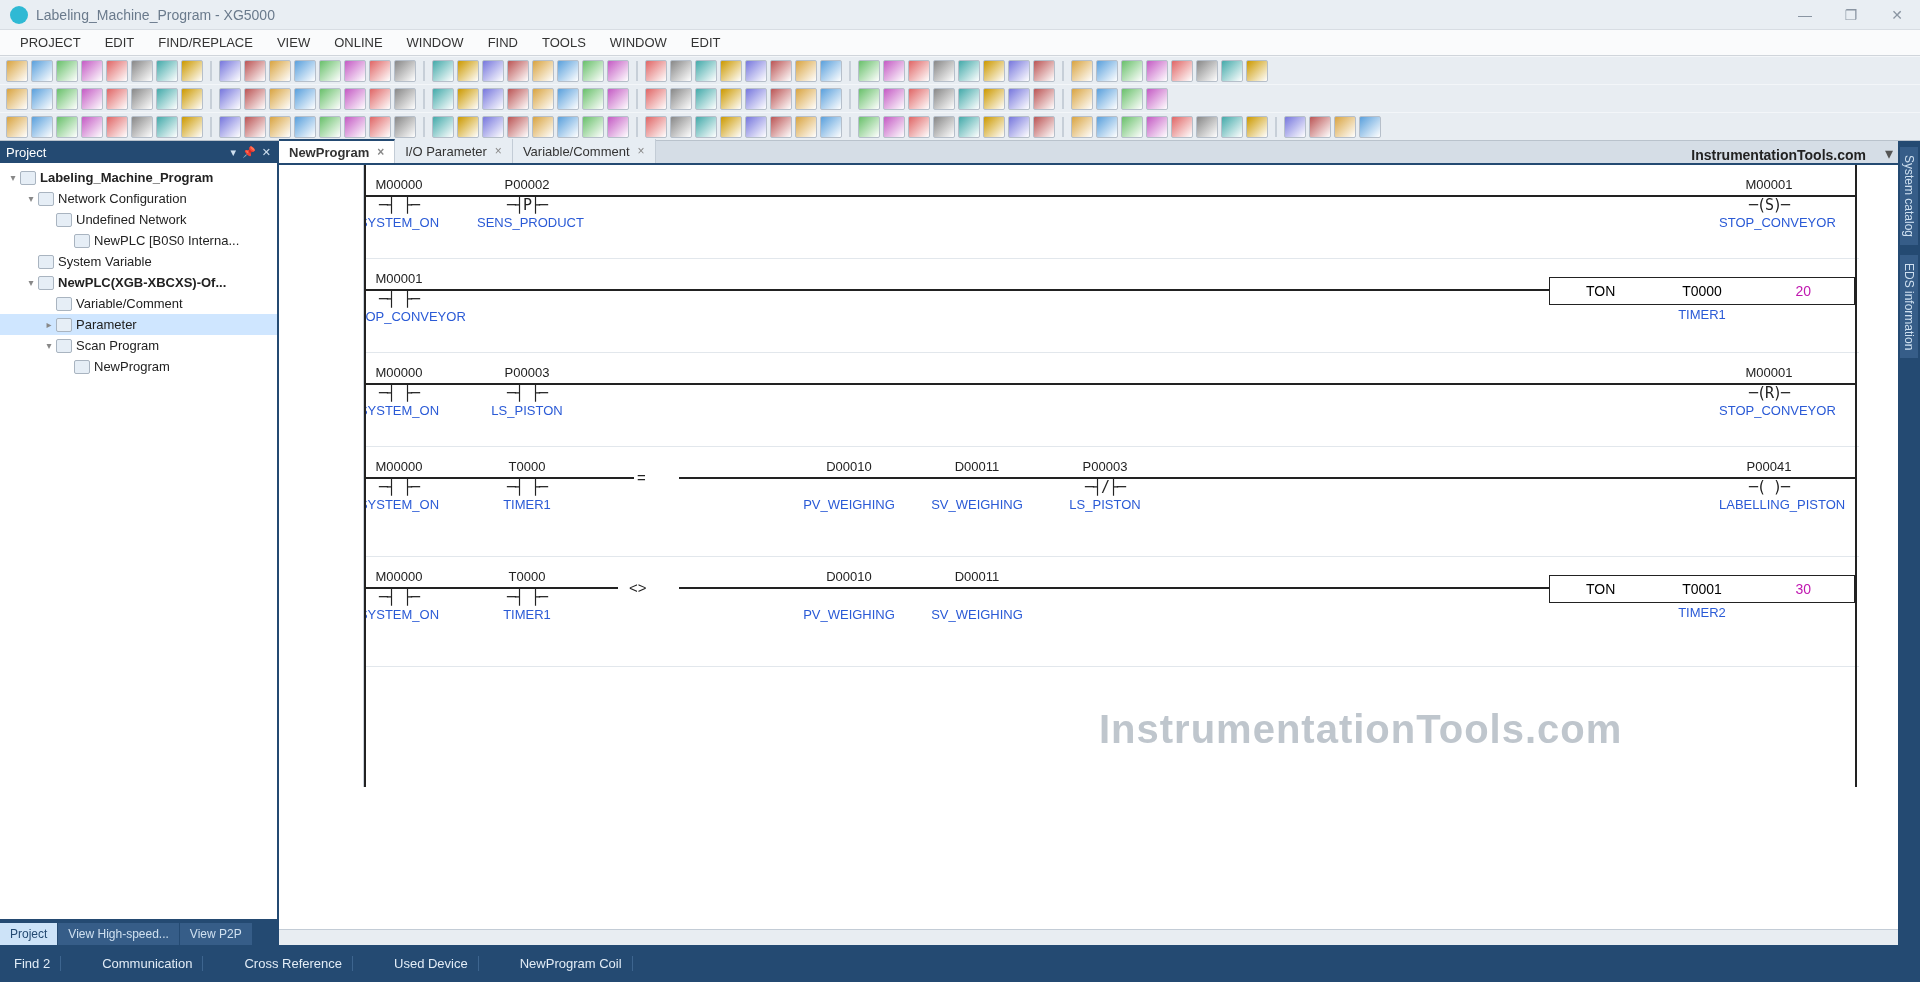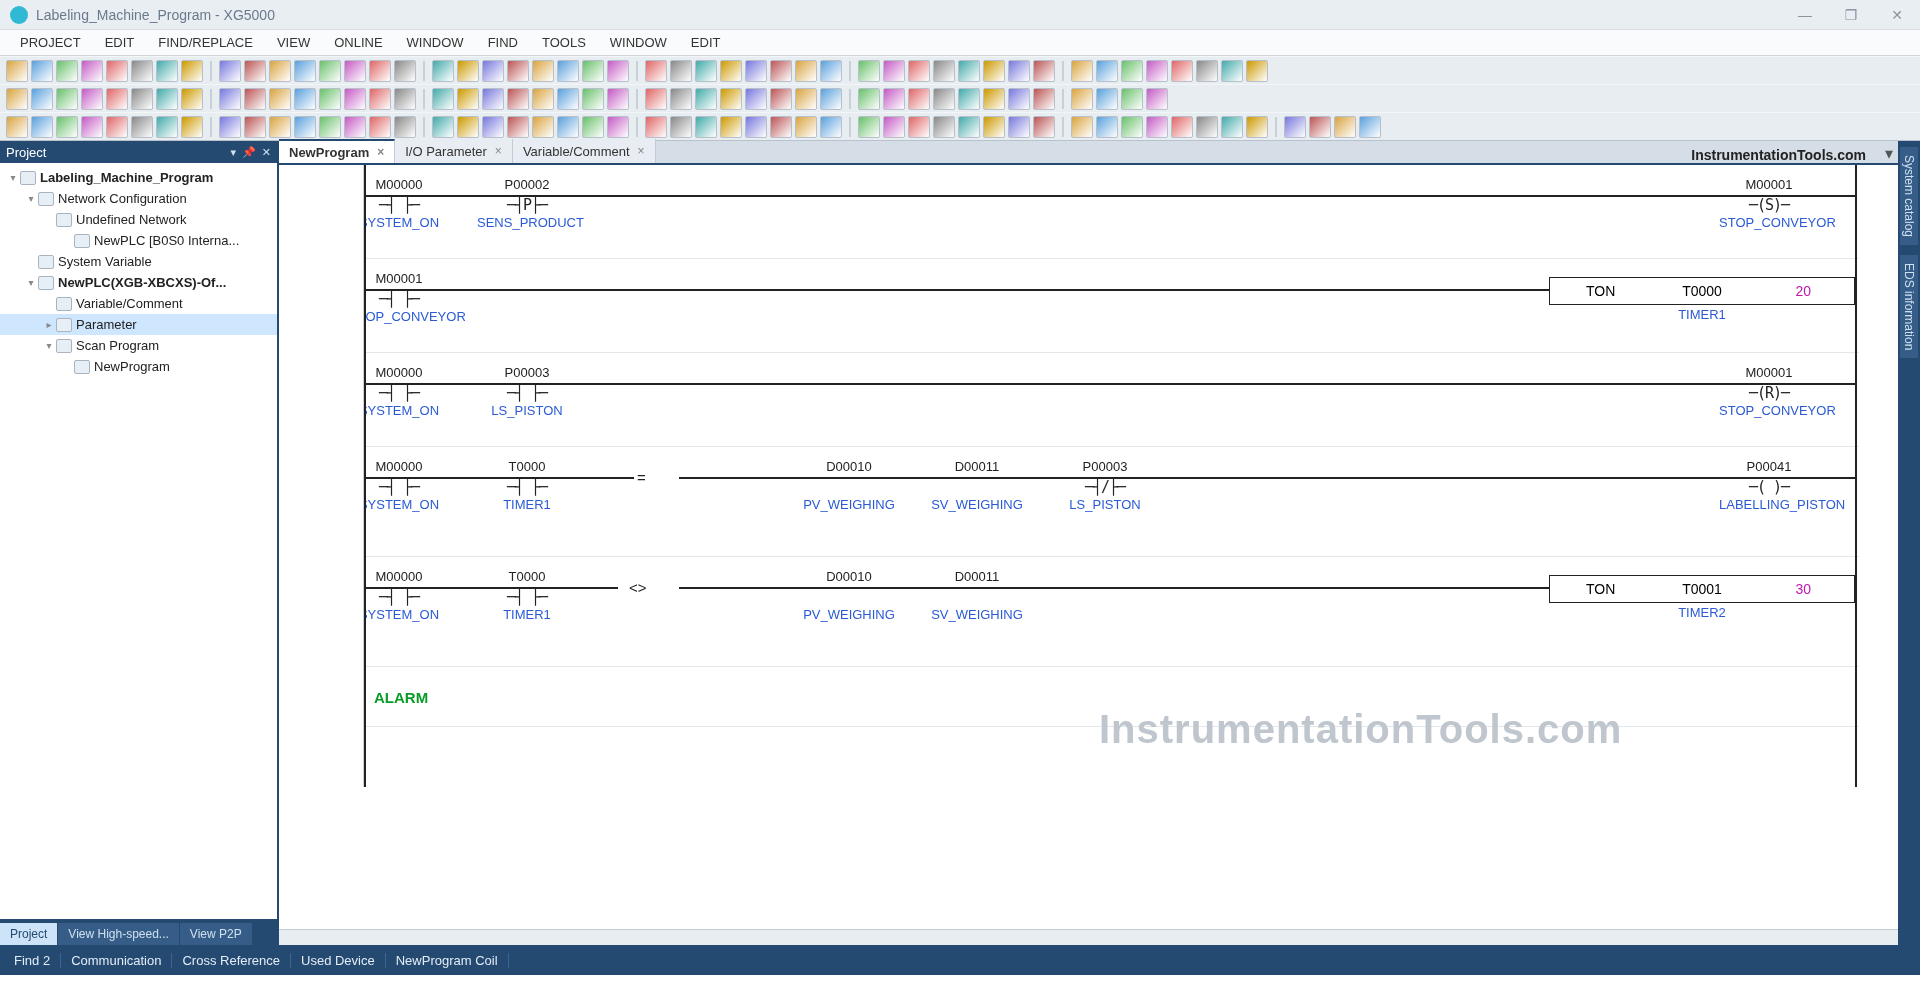--- a/index.html
+++ b/index.html
@@ -79,21 +79,21 @@
 .rung-comment .txt { position:absolute; left:95px; top:50%; transform:translateY(-50%); color:#0a9c28; font-size:15px; font-weight:bold; }
 
 .wm { position:absolute; font-size:40px; font-weight:bold; color:#bfc6cd; letter-spacing:1px; pointer-events:none; }
 
 .side-rail { width:22px; background:#244a72; color:#cfe0f0; display:flex; flex-direction:column; align-items:center; padding-top:6px; gap:10px; font-size:12px; }
 .side-tab { writing-mode:vertical-rl; padding:8px 2px; background:#365d88; }
 
 .ed-scroll { height:16px; background:#e8edf2; border-top:1px solid #c3ccd6; }
 
 
-.statusbar { height:30px; background:#244a72; color:#e2ecf6; display:flex; align-items:center; font-size:13px; padding:0 4px; }
+.statusbar { height:37px; background:#244a72; color:#e2ecf6; display:flex; align-items:center; font-size:13px; padding:0 4px;gap:31px; }
 .statusbar .sitm { padding:0 10px; border-right:1px solid #3d658f; }
 
 
 .rootscale { transform-origin:0 0; width:1920px; height:990px; }
 </style>
 </head>
 <body>
 
 <div class="rootscale">
 
@@ -804,26 +804,20 @@
                 <div class="cmp" style="left: 350px;">&lt;&gt;</div>
                 <div class="box" style="left: 1270px; width: 306px;">
                   <span>TON</span>
                   <span>T0001</span>
                   <span class="val">30</span>
                 </div>
                 <div class="elem" style="left: 1373px; top: 48px; width: 100px;">
                   <div class="desc" style="margin-left:0">TIMER2</div>
                 </div>
               </div>
-              <div class="rung-comment">
-                <div class="gut">
-                  <span class="clab">Comment</span>
-                </div>
-                <div class="txt">ALARM</div>
-              </div>
               <div class="gutter" style="height: 622px;"></div>
               <div class="busL" style="height: 622px;"></div>
               <div class="busR" style="height: 622px;"></div>
               <div class="wm" style="left: 820px; top: 542px;">InstrumentationTools.com</div>
             </div>
         </div>
         <div class="ed-scroll"></div>
       </div>
       <div class="side-rail" id="siderail">
           <div class="side-tab">System catalog</div>

